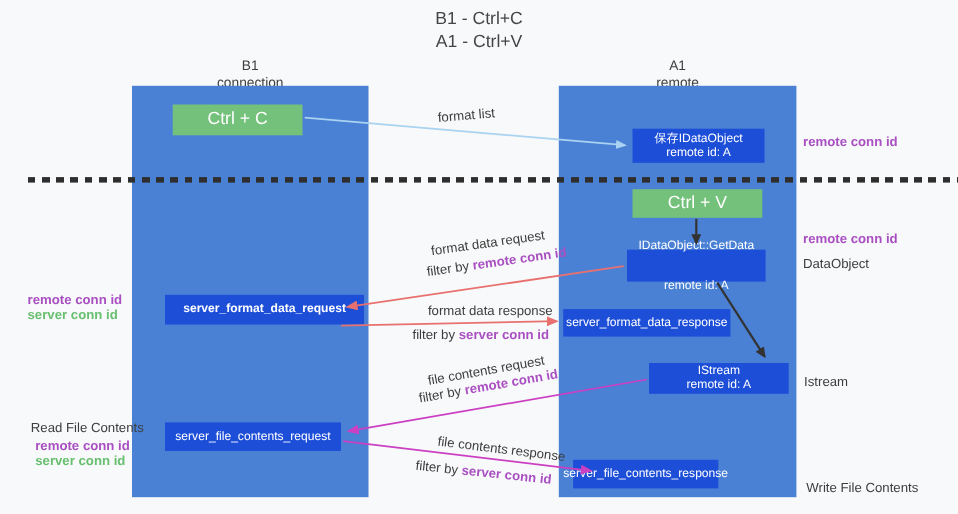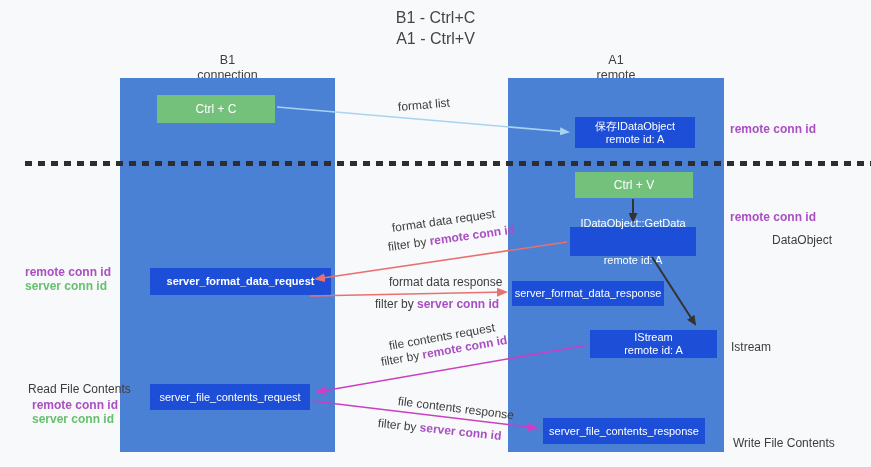--- a/index.html
+++ b/index.html
@@ -12,21 +12,21 @@
   .abs{position:absolute;}
   .title{left:0;top:7px;width:100%;text-align:center;font-size:16px;line-height:21px;color:#454545;}
   .lane-header{text-align:center;font-size:12.5px;line-height:15px;color:#3f3f3f;}
   .lane{background:#4a81d5;}
   .dashed-line{
     left:25px;top:161px;width:846px;height:5px;
     background:repeating-linear-gradient(90deg,#2e2e2e 0 7px,transparent 7px 13px);
   }
   .box{
     display:flex;flex-direction:column;align-items:center;justify-content:center;
-    color:#ffffff;text-align:center;font-size:12px;line-height:14px;
+    color:#ffffff;text-align:center;font-size:16px;line-height:14px;
   }
   .box.small{font-size:11px;line-height:13px;}
   .green{background:#74c17c;}
   .orange{background:#1d4ed8;}
   .note{font-size:12px;white-space:nowrap;}
   .purple{color:#a94fc2;font-weight:bold;}
   .greenlbl{color:#67bf6f;font-weight:bold;}
   .dark{color:#3d3d3d;}
   .alabel{font-size:12px;white-space:nowrap;transform-origin:left center;}
   svg.overlay{position:absolute;left:0;top:0;pointer-events:none;}
@@ -83,27 +83,27 @@
 
   <div class="abs box orange small" style="left:590px;top:330px;width:127px;height:28px;">
     <span>IStream</span>
     <span>remote id: A</span>
   </div>
 
   <div class="abs box orange small" style="left:150px;top:384px;width:160px;height:26px;">
     <span>server_file_contents_request</span>
   </div>
 
-  <div class="abs box orange small" style="left:543px;top:418px;width:162px;height:26px;align-items:center;">
+  <div class="abs box orange small" style="left:521px;top:418px;width:132px;height:26px;align-items:center;">
     <span>server_file_contents_response</span>
   </div>
 
   <div class="abs note purple" style="left:730px;top:122px;">remote conn id</div>
   <div class="abs note purple" style="left:730px;top:210px;">remote conn id</div>
-  <div class="abs note dark" style="left:730px;top:233px;margin-left:42px;">DataObject</div>
+  <div class="abs note dark" style="left:730px;top:233px;">DataObject</div>
   <div class="abs note dark" style="left:731px;top:340px;">Istream</div>
   <div class="abs note dark" style="left:733px;top:436px;">Write File Contents</div>
 
   <div class="abs note" style="left:25px;top:265px;line-height:14px;">
     <div class="purple">remote conn id</div>
     <div class="greenlbl">server conn id</div>
   </div>
   <div class="abs note dark" style="left:28px;top:382px;">Read File Contents</div>
   <div class="abs note" style="left:32px;top:398px;line-height:14px;">
     <div class="purple">remote conn id</div>

